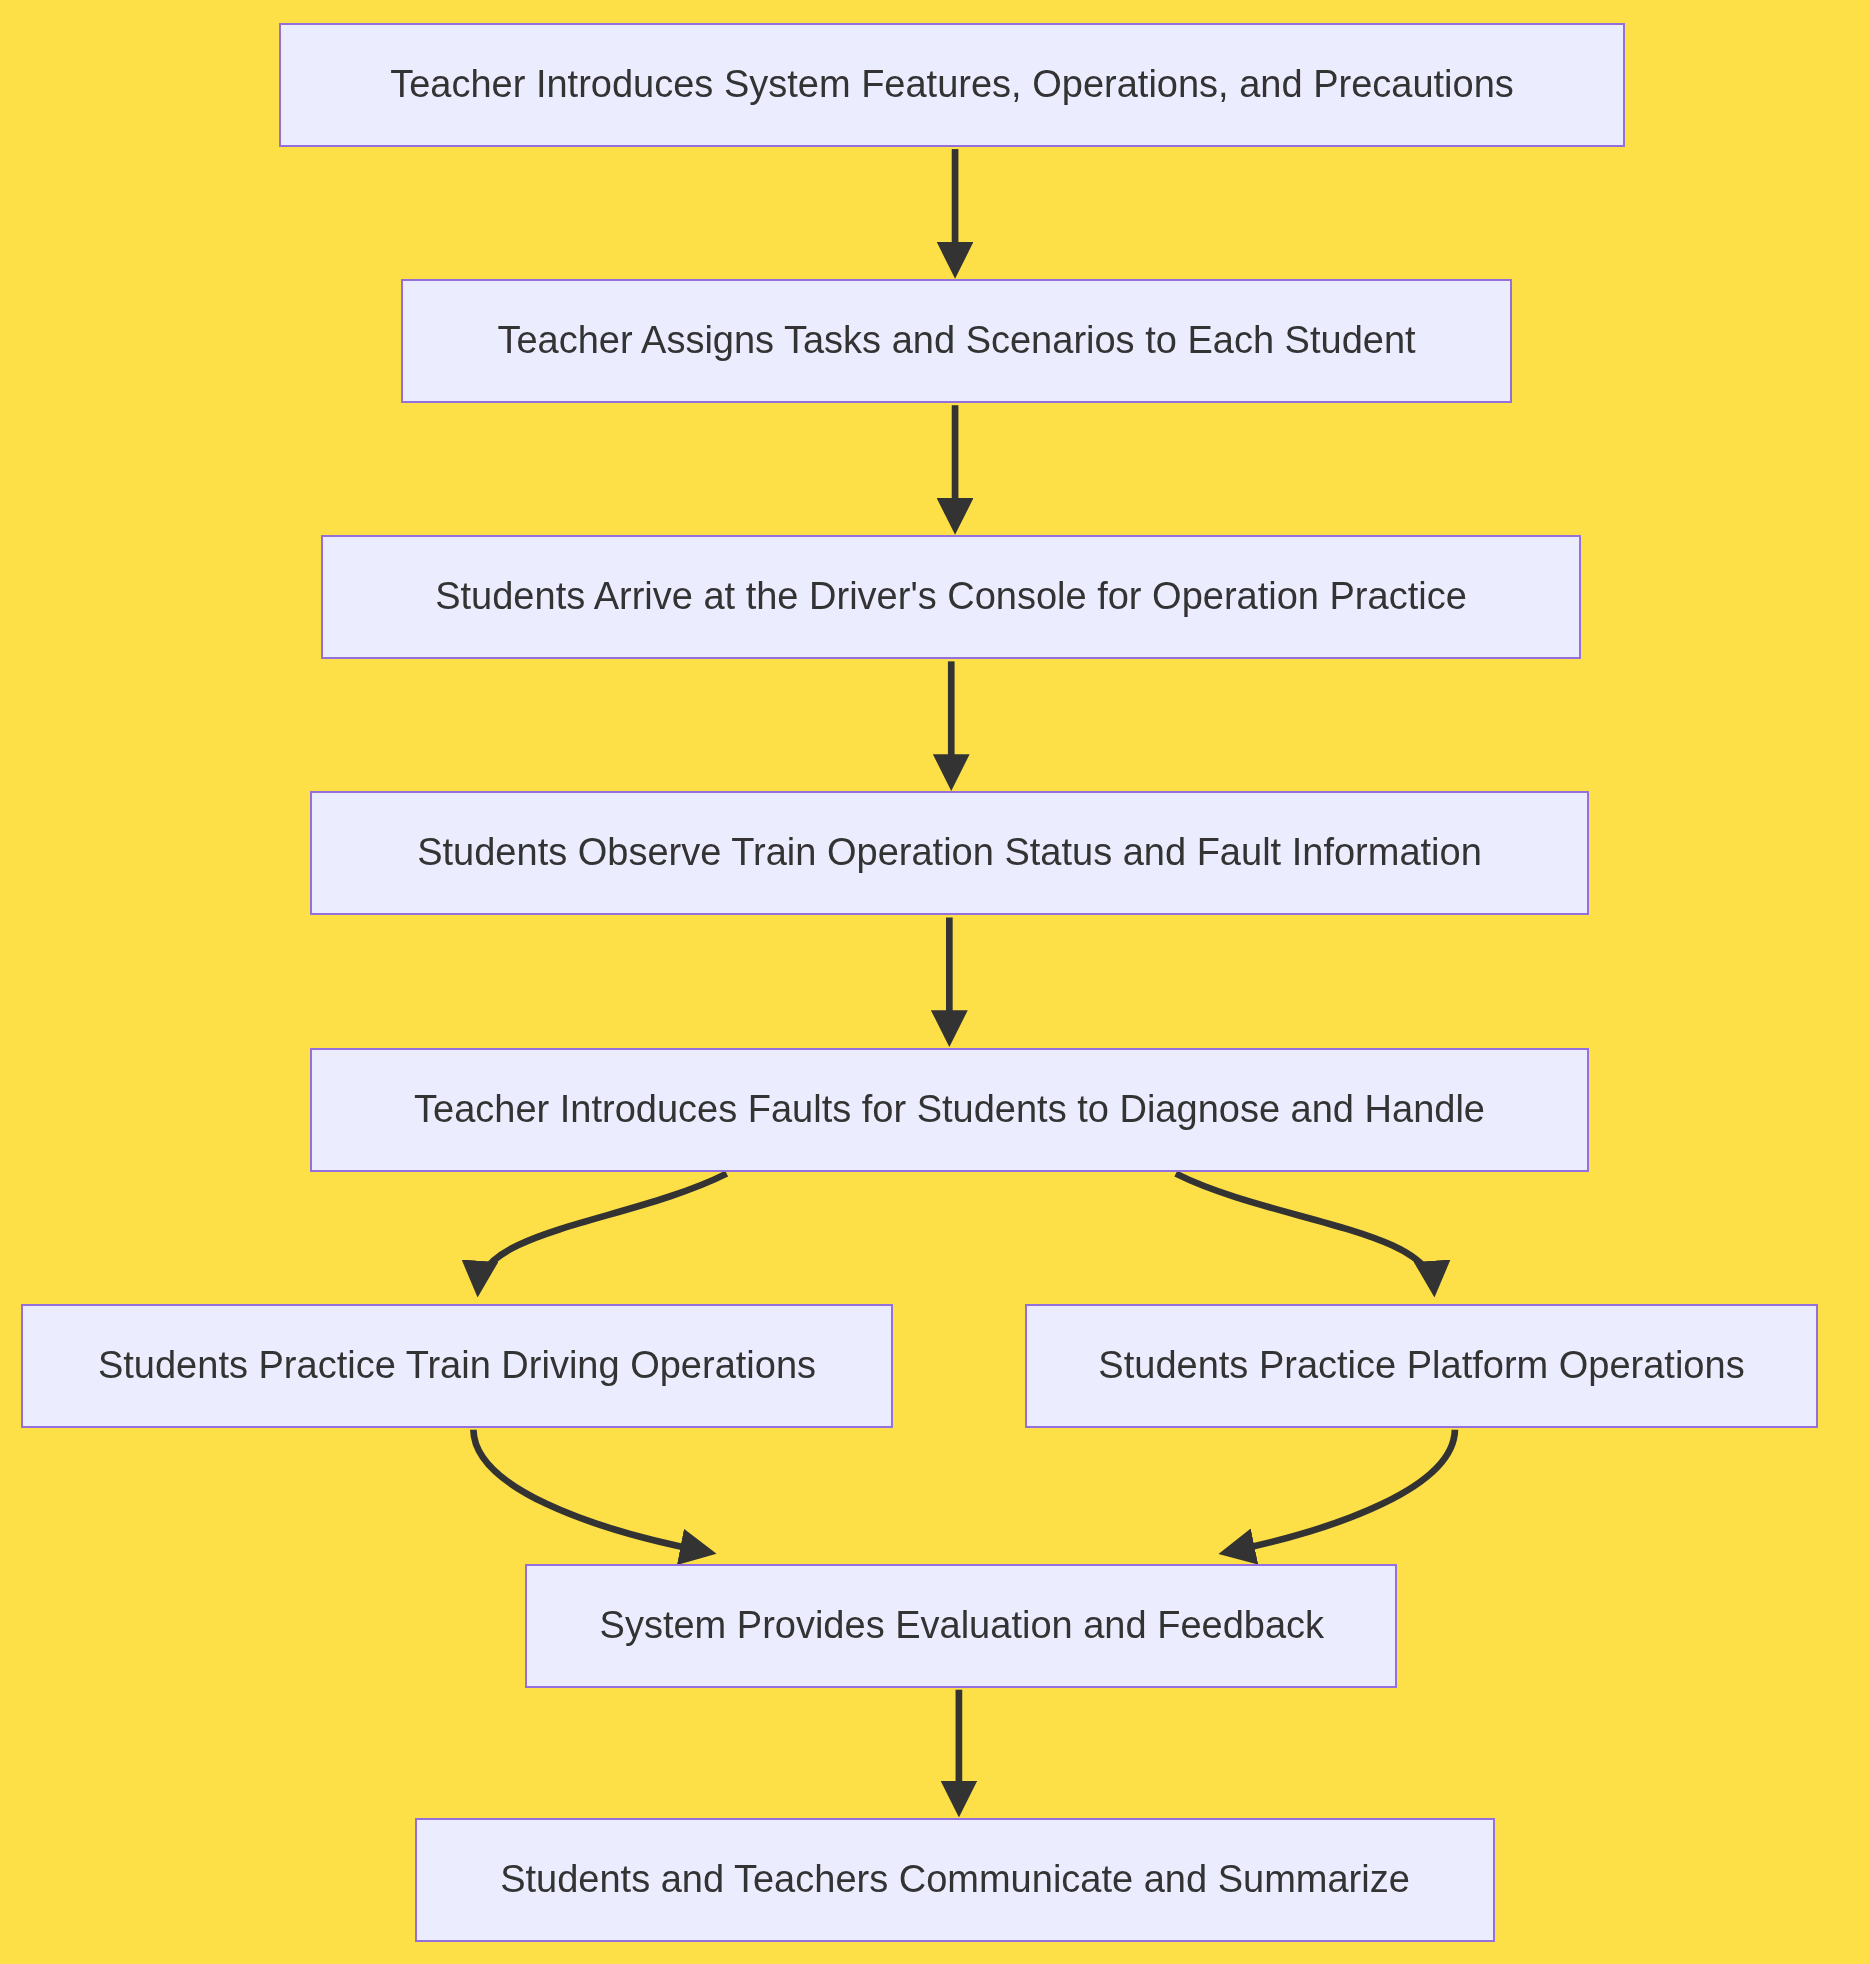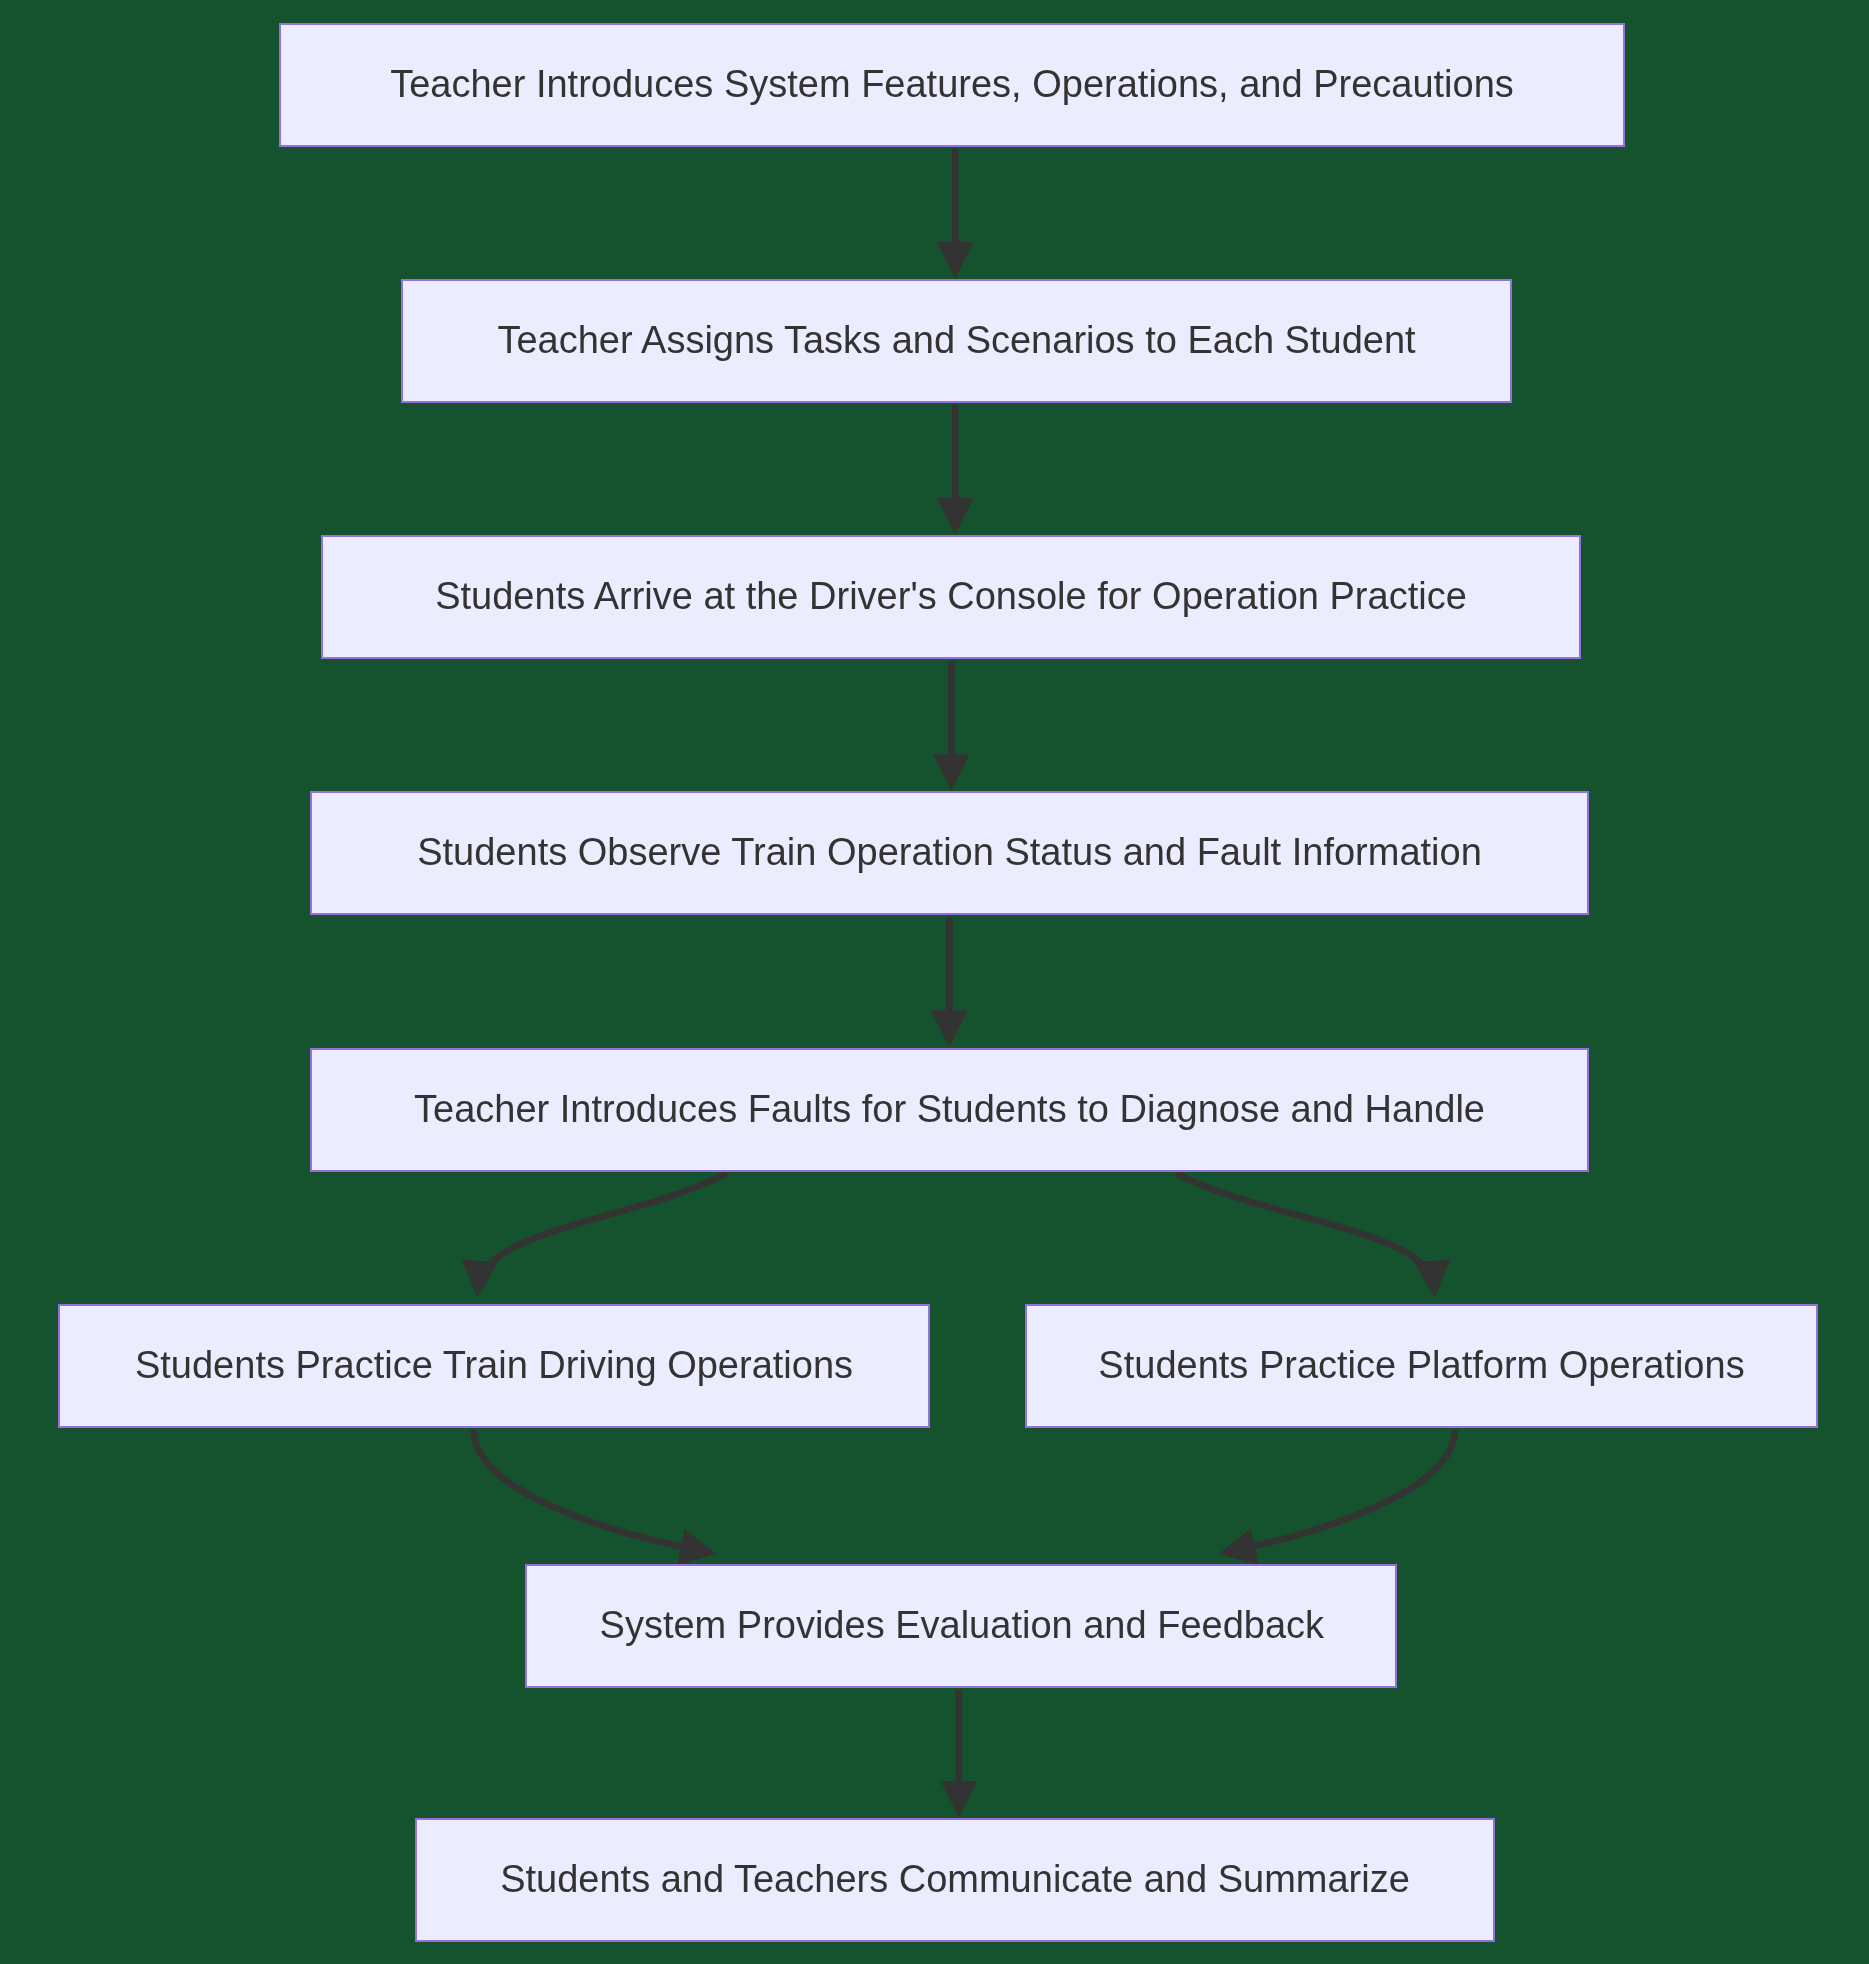--- a/index.html
+++ b/index.html
@@ -4,21 +4,21 @@
 <style>
   html, body {
     margin: 0;
     padding: 0;
     background: #ffffff;
   }
   .canvas {
     position: relative;
     width: 1870px;
     height: 1964px;
-    background: #14532d;
+    background: #fde047;
     font-family: "Liberation Sans", "DejaVu Sans", sans-serif;
     overflow: hidden;
   }
   .edges {
     position: absolute;
     left: 0;
     top: 0;
     width: 1870px;
     height: 1964px;
     pointer-events: none;
@@ -39,21 +39,21 @@
     line-height: 1.2;
     color: #333333;
     white-space: nowrap;
   }
   
   #n-teacher-intro        { left: 279px;  top: 23px;   width: 1346px; height: 124px; }
   #n-assign-tasks         { left: 401px;  top: 279px;  width: 1111px; height: 124px; justify-content: center; }
   #n-arrive-console       { left: 321px;  top: 535px;  width: 1260px; height: 124px; }
   #n-observe-status       { left: 310px;  top: 791px;  width: 1279px; height: 124px; }
   #n-introduce-faults     { left: 310px;  top: 1048px; width: 1279px; height: 124px; }
-  #n-practice-driving     { left: 21px;   top: 1304px; width: 872px;  height: 124px; margin-left: 37px; }
+  #n-practice-driving     { left: 21px;   top: 1304px; width: 872px;  height: 124px; }
   #n-practice-platform    { left: 1025px; top: 1304px; width: 793px;  height: 124px; }
   #n-evaluation-feedback  { left: 525px;  top: 1564px; width: 872px;  height: 124px; padding-left: 15px; }
   #n-communicate-summarize{ left: 415px;  top: 1818px; width: 1080px; height: 124px; }
 </style>
 </head>
 <body>
 
 <div class="canvas">
 
   <svg class="edges" viewBox="0 0 1956 2055" xmlns="http://www.w3.org/2000/svg">

